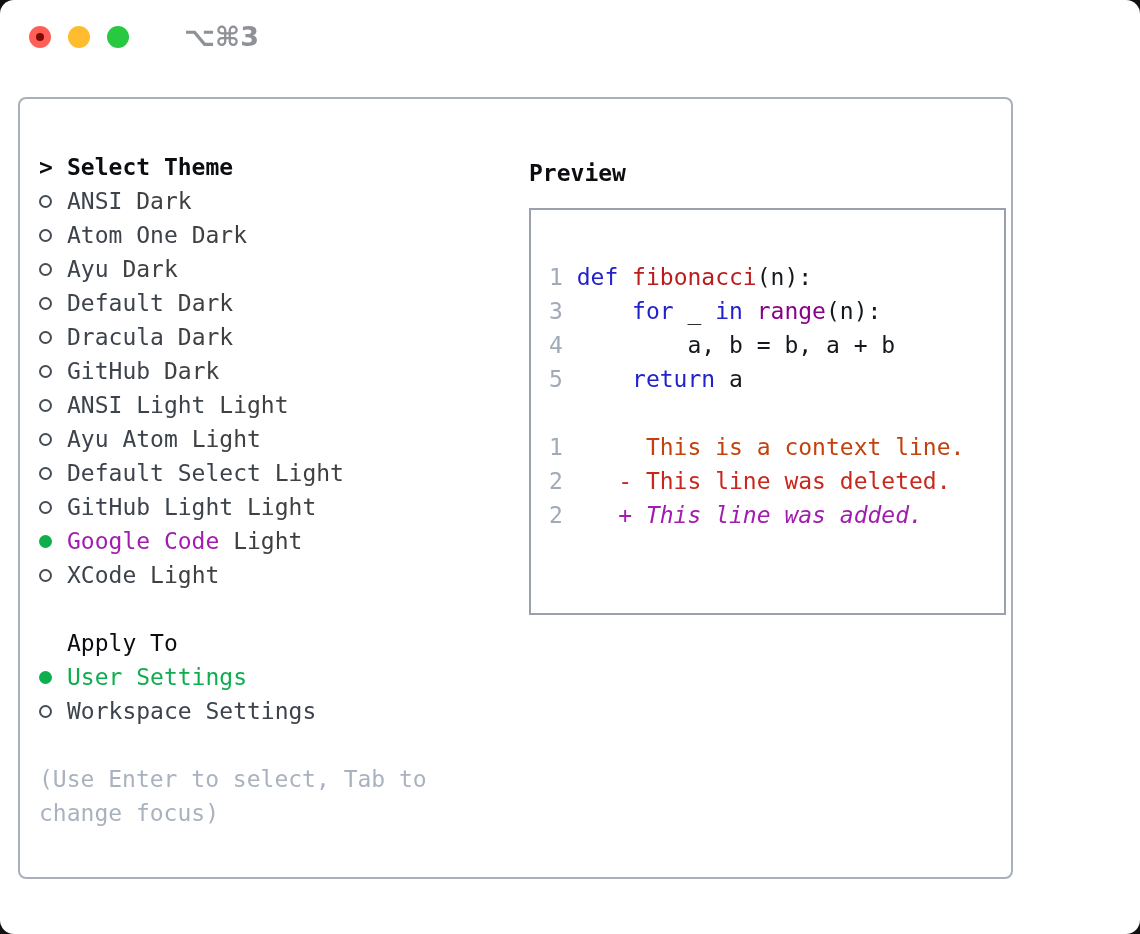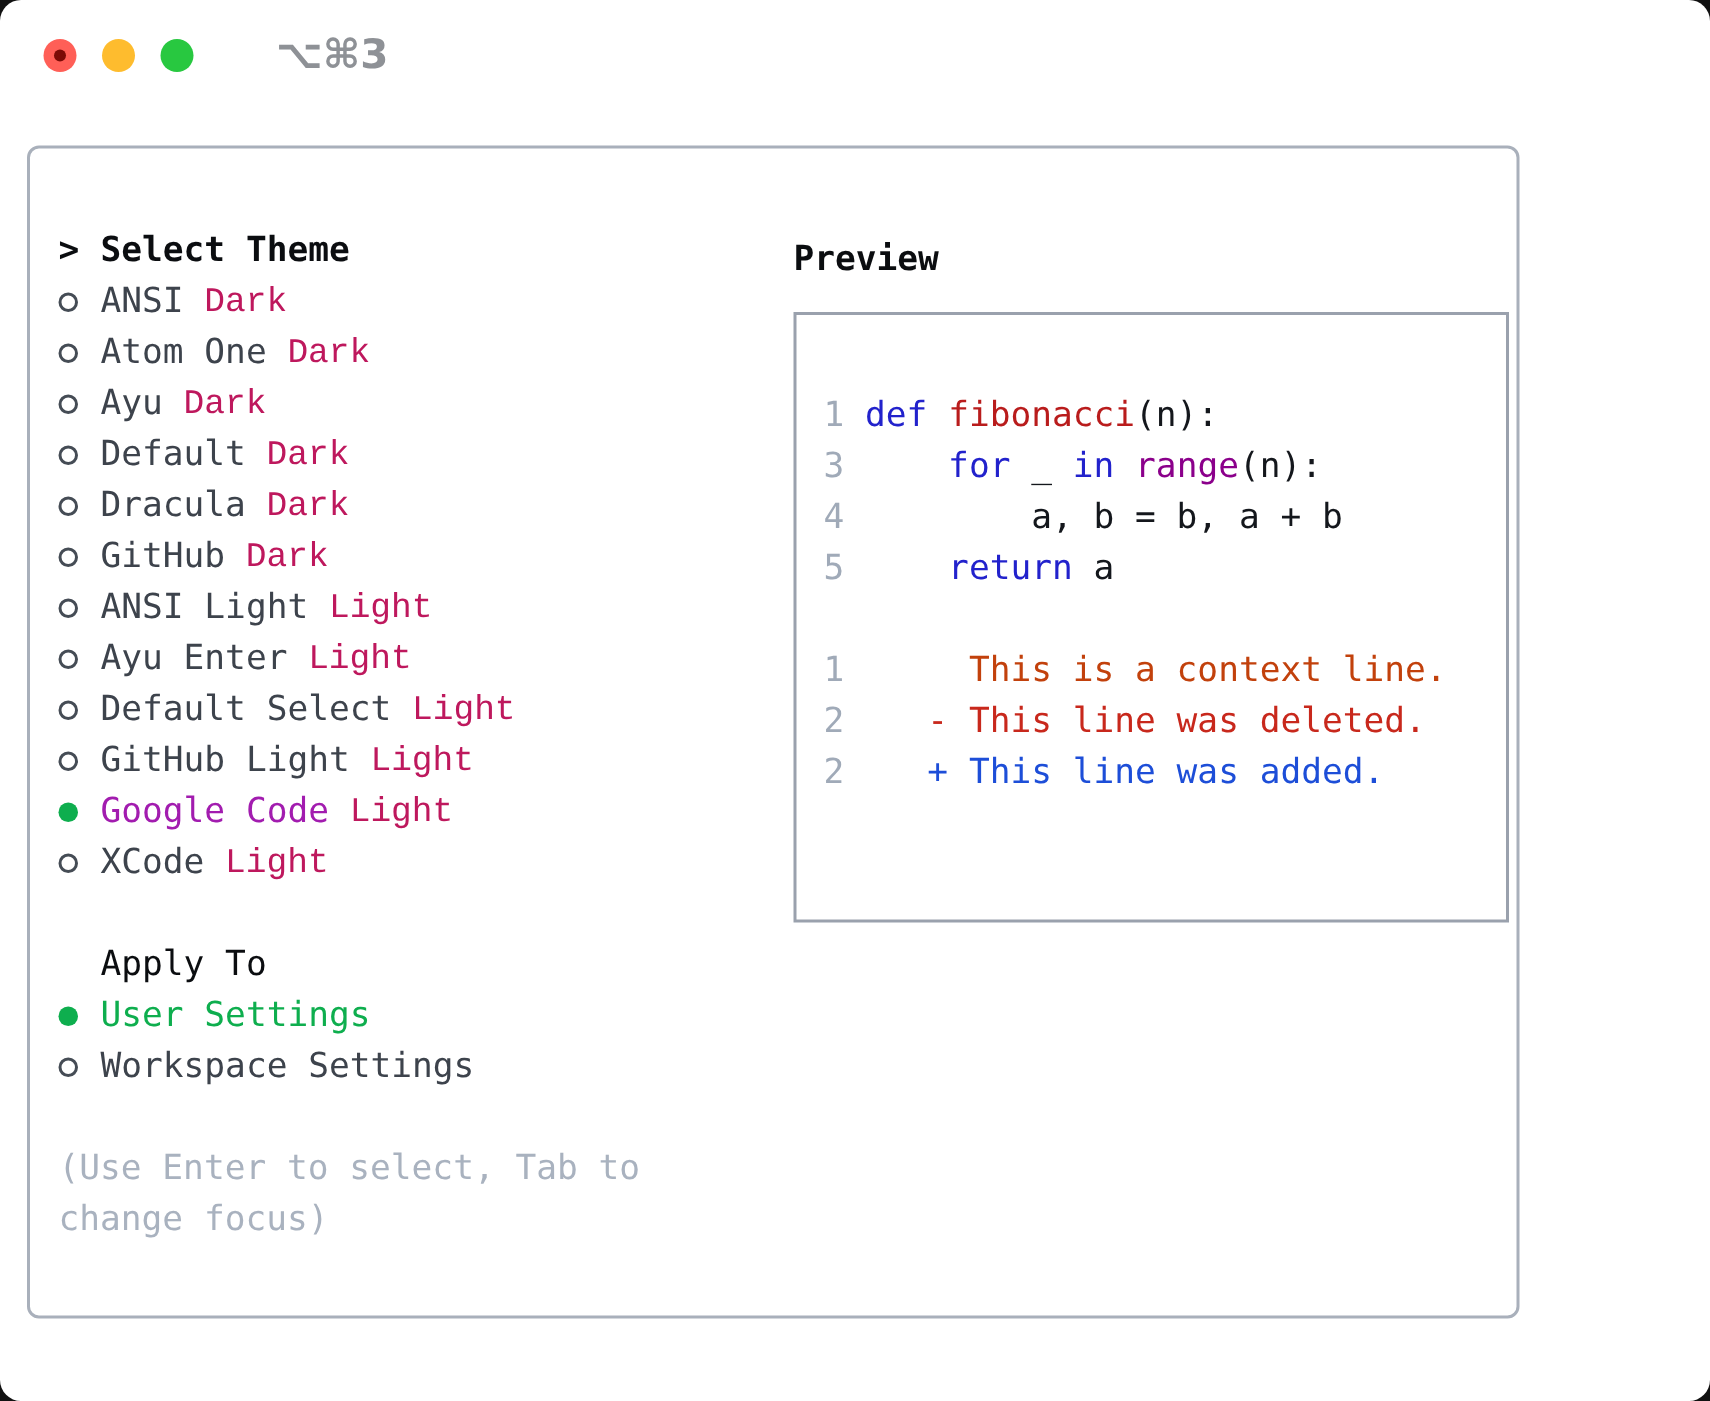--- a/index.html
+++ b/index.html
@@ -37,21 +37,21 @@
     display:inline-flex;width:28px;flex-shrink:0;align-items:center;
   }
   .ring{
     width:13px;height:13px;border-radius:50%;box-sizing:border-box;
     border:2px solid #454c55;background:transparent;
   }
   .ring.filled{border:none;}
   .hdr{font-weight:700;color:#0b0d10;}
   .hdr-prefix{display:inline-block;width:28px;font-weight:700;color:#0b0d10;}
   .t-name{color:#3d434c;}
-  .t-variant{color:#be185d;font-family:Liberation Mono, monospace;}
+  .t-variant{color:#404040;}
   .indent{padding-left:28px;}
   .help-line{height:34px;line-height:34px;color:#a9b2bf;white-space:pre;}
   
   .preview-hdr{height:34px;line-height:34px;font-weight:700;color:#0b0d10;}
   .pbox{
     margin-top:18px;width:477px;height:407px;box-sizing:border-box;
     border:2px solid #9aa1ad;background:#fff;
     padding:50px 0 0 18px;overflow:hidden;
   }
   .pline{height:34px;line-height:34px;white-space:pre;font-size:23px;}
@@ -79,21 +79,21 @@
       </div>
 
       <div>
           <div class="row"><span class="marker-col"><span class="ring"></span></span><span class="t-name">ANSI</span><span class="t-variant"> Dark</span></div>
           <div class="row"><span class="marker-col"><span class="ring"></span></span><span class="t-name">Atom One</span><span class="t-variant"> Dark</span></div>
           <div class="row"><span class="marker-col"><span class="ring"></span></span><span class="t-name">Ayu</span><span class="t-variant"> Dark</span></div>
           <div class="row"><span class="marker-col"><span class="ring"></span></span><span class="t-name">Default</span><span class="t-variant"> Dark</span></div>
           <div class="row"><span class="marker-col"><span class="ring"></span></span><span class="t-name">Dracula</span><span class="t-variant"> Dark</span></div>
           <div class="row"><span class="marker-col"><span class="ring"></span></span><span class="t-name">GitHub</span><span class="t-variant"> Dark</span></div>
           <div class="row"><span class="marker-col"><span class="ring"></span></span><span class="t-name">ANSI Light</span><span class="t-variant"> Light</span></div>
-          <div class="row"><span class="marker-col"><span class="ring"></span></span><span class="t-name">Ayu Enter</span><span class="t-variant"> Light</span></div>
+          <div class="row"><span class="marker-col"><span class="ring"></span></span><span class="t-name">Ayu Atom</span><span class="t-variant"> Light</span></div>
           <div class="row"><span class="marker-col"><span class="ring"></span></span><span class="t-name">Default Select</span><span class="t-variant"> Light</span></div>
           <div class="row"><span class="marker-col"><span class="ring"></span></span><span class="t-name">GitHub Light</span><span class="t-variant"> Light</span></div>
           <div class="row"><span class="marker-col"><span class="ring filled" style="background: rgb(14, 174, 78);"></span></span><span class="t-name" style="color: #a21caf;">Google Code</span><span class="t-variant"> Light</span></div>
           <div class="row"><span class="marker-col"><span class="ring"></span></span><span class="t-name">XCode</span><span class="t-variant"> Light</span></div>
         </div>
 
       <div class="gap-row"></div>
 
       <div class="row indent">
         <span class="hdr" style="font-weight:400;color:#0b0d10;">Apply To</span>
@@ -115,19 +115,19 @@
       <div class="pbox">
         <div>
             <div class="pline"><span class="ln" style="color: rgb(160, 170, 184);">1</span><span style="color: rgb(34, 34, 204);">def</span><span style="color: rgb(20, 23, 28);"> </span><span style="color: #b91c1c;">fibonacci</span><span style="color: rgb(20, 23, 28);">(n):</span></div>
             <div class="pline"><span class="ln" style="color: rgb(160, 170, 184);">3</span><span style="color: rgb(20, 23, 28);">    </span><span style="color: rgb(34, 34, 204);">for</span><span style="color: rgb(20, 23, 28);"> _ </span><span style="color: rgb(34, 34, 204);">in</span><span style="color: rgb(20, 23, 28);"> </span><span style="color: rgb(139, 0, 139);">range</span><span style="color: rgb(20, 23, 28);">(n):</span></div>
             <div class="pline"><span class="ln" style="color: rgb(160, 170, 184);">4</span><span style="color: rgb(20, 23, 28);">        a, b = b, a + b</span></div>
             <div class="pline"><span class="ln" style="color: rgb(160, 170, 184);">5</span><span style="color: rgb(20, 23, 28);">    </span><span style="color: rgb(34, 34, 204);">return</span><span style="color: rgb(20, 23, 28);"> a</span></div>
           </div>
         <div>
             <div class="pline diff-start"><span class="ln" style="color: rgb(160, 170, 184);">1</span><span style="color: #c2410c;">     This is a context line.</span></div>
             <div class="pline"><span class="ln" style="color: rgb(160, 170, 184);">2</span><span style="color: rgb(200, 40, 28);">   - This line was deleted.</span></div>
-            <div class="pline"><span class="ln" style="color: rgb(160, 170, 184);">2</span><span style="color: #1d4ed8;">   + This line was added.</span></div>
+            <div class="pline"><span class="ln" style="color: rgb(160, 170, 184);">2</span><span style="color: #a21caf; font-style: italic;">   + This line was added.</span></div>
           </div>
       </div>
     </div>
 
   </div>
 </div>
 
 </body></html>

